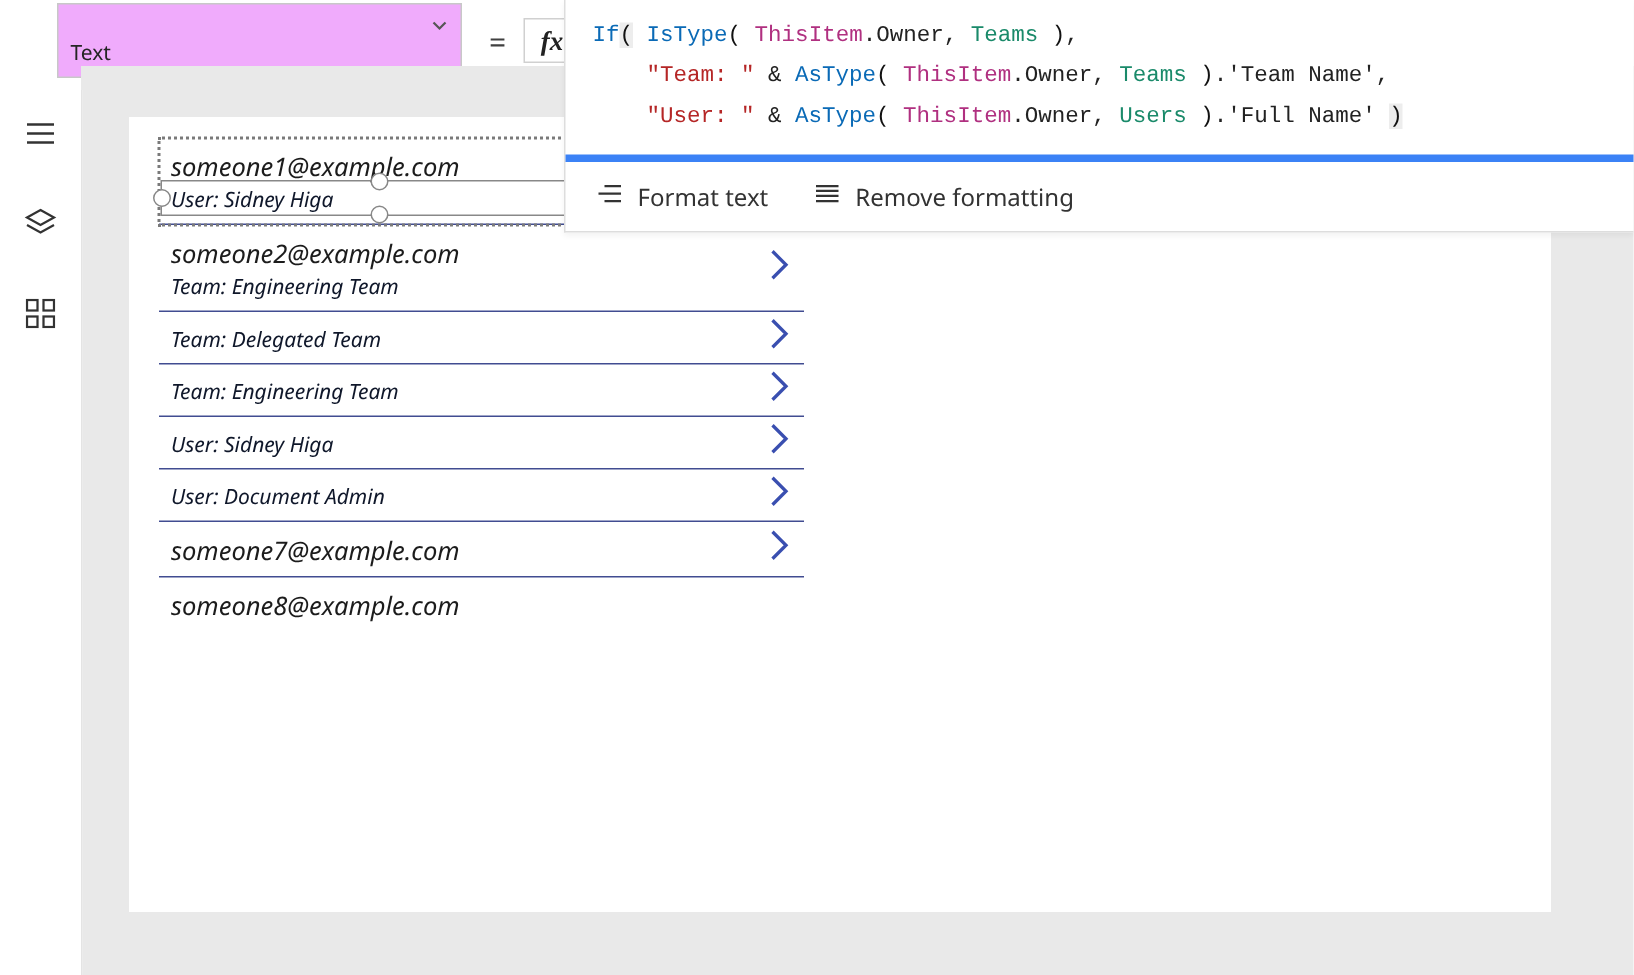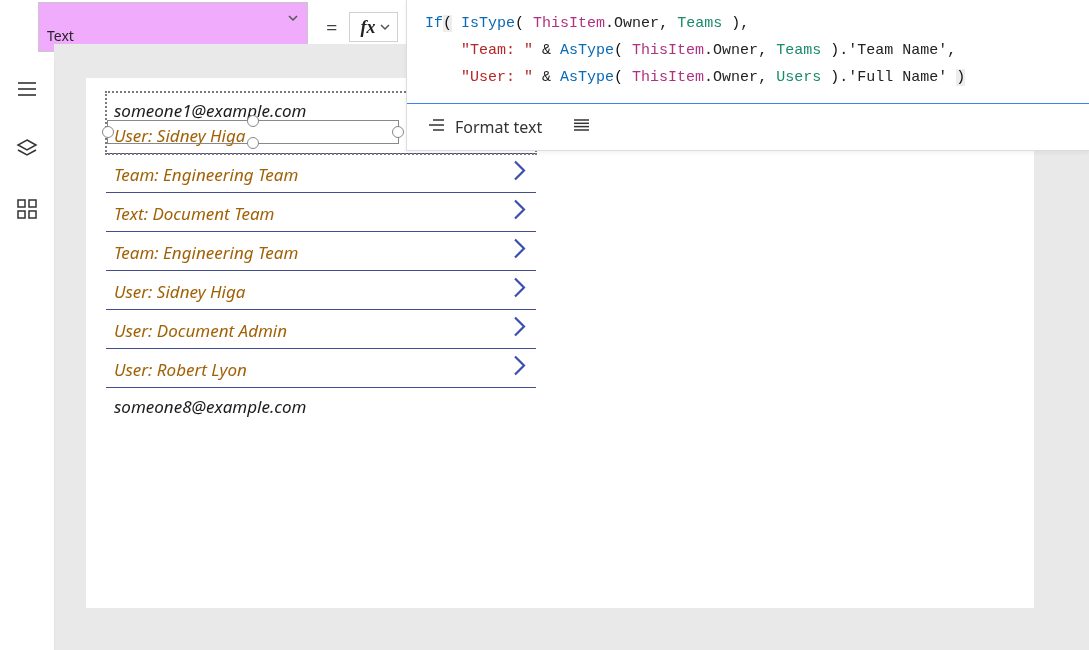--- a/index.html
+++ b/index.html
@@ -70,21 +70,21 @@
     color: #222;
   }
   .fx-box .chev {
     color: #555;
   }
 
   
   .formula-panel {
     position: absolute;
     top: 0;
-    left: 406px;
+    left: 376px;
     right: 0;
     background: #fff;
     border-left: 1px solid #ddd;
     border-bottom: 1px solid #ddd;
     box-shadow: 0 2px 4px rgba(0,0,0,0.05);
     z-index: 20;
   }
   .formula-code {
     font-family: Consolas, "Courier New", monospace;
     font-size: 15px;
@@ -103,21 +103,21 @@
   .tok-amp    { color: #222; }
   .tok-field  { color: #222; }
   .tok-parbox { background: rgba(0,0,0,0.07); }
 
   .formula-tools {
     display: flex;
     align-items: center;
     height: 46px;
     gap: 30px;
     padding: 0 20px;
-    border-top: 1px solid #3b82f6;
+    border-top: 5px solid #3b82f6;
     font-size: 16px;
     color: #333;
   }
   .formula-tools .tool {
     display: inline-flex;
     align-items: center;
     gap: 10px;
     cursor: pointer;
   }
   .tool svg { stroke: #333; }
@@ -181,22 +181,22 @@
     position: relative;
     font-style: italic;
   }
   .gallery .item.partial { border-bottom: none; }
   .gallery .item .title {
     font-size: 17px;
     font-weight: 400;
     color: #1c1c1c;
   }
   .gallery .item .sub {
-    font-size: 17px;
-    color: #a16207;
+    font-size: 14px;
+    color: #0f172a;
     margin-top: 2px;
   }
 
   .chevron-nav {
     position: absolute;
     right: 8px;
     top: 50%;
     transform: translateY(-50%);
     cursor: pointer;
   }
@@ -281,20 +281,21 @@
     </span>
     <span class="tool">
       <span>
         <svg width="18" height="16" viewBox="0 0 18 16" fill="none" stroke="#333" stroke-width="1.5">
           <line x1="2" y1="3" x2="17" y2="3"></line>
           <line x1="2" y1="6.3" x2="17" y2="6.3"></line>
           <line x1="2" y1="9.6" x2="17" y2="9.6"></line>
           <line x1="2" y1="13" x2="17" y2="13"></line>
         </svg>
       </span>
+      <span>Remove formatting</span>
     </span>
   </div>
 </div>
 
 <div class="left-rail">
   <div class="rail-icon">
     <svg width="20" height="16" viewBox="0 0 20 16" fill="none" stroke="#333" stroke-width="1.6">
       <line x1="1" y1="2" x2="19" y2="2"></line>
       <line x1="1" y1="8" x2="19" y2="8"></line>
       <line x1="1" y1="14" x2="19" y2="14"></line>
@@ -327,27 +328,28 @@
             </svg></div>
           <div class="sel-label-box">
             <div class="sel-handle l"></div>
             <div class="sel-handle r"></div>
             <div class="sel-handle t"></div>
             <div class="sel-handle b"></div>
           </div>
           <div class="gallery-edge-handle" style="top: 28px;"></div>
         </div>
         <div class="item">
+          <div class="title">someone2@example.com</div>
           <div class="sub">Team: Engineering Team</div>
           <div class="chevron-nav"><svg width="16" height="26" viewBox="0 0 16 26" fill="none" stroke-width="2.2">
               <polyline points="3,4 12,13 3,22"></polyline>
             </svg></div>
         </div>
         <div class="item">
-          <div class="sub">Text: Document Team</div>
+          <div class="sub">Team: Delegated Team</div>
           <div class="chevron-nav"><svg width="16" height="26" viewBox="0 0 16 26" fill="none" stroke-width="2.2">
               <polyline points="3,4 12,13 3,22"></polyline>
             </svg></div>
         </div>
         <div class="item">
           <div class="sub">Team: Engineering Team</div>
           <div class="chevron-nav"><svg width="16" height="26" viewBox="0 0 16 26" fill="none" stroke-width="2.2">
               <polyline points="3,4 12,13 3,22"></polyline>
             </svg></div>
         </div>
@@ -357,21 +359,21 @@
               <polyline points="3,4 12,13 3,22"></polyline>
             </svg></div>
         </div>
         <div class="item">
           <div class="sub">User: Document Admin</div>
           <div class="chevron-nav"><svg width="16" height="26" viewBox="0 0 16 26" fill="none" stroke-width="2.2">
               <polyline points="3,4 12,13 3,22"></polyline>
             </svg></div>
         </div>
         <div class="item">
-          <div class="sub">User: Robert Lyon</div>
+          <div class="title">someone7@example.com</div>
           <div class="chevron-nav"><svg width="16" height="26" viewBox="0 0 16 26" fill="none" stroke-width="2.2">
               <polyline points="3,4 12,13 3,22"></polyline>
             </svg></div>
         </div>
         <div class="item partial">
           <div class="title">someone8@example.com</div>
         </div>
       </div>
   </div>
 </div>

